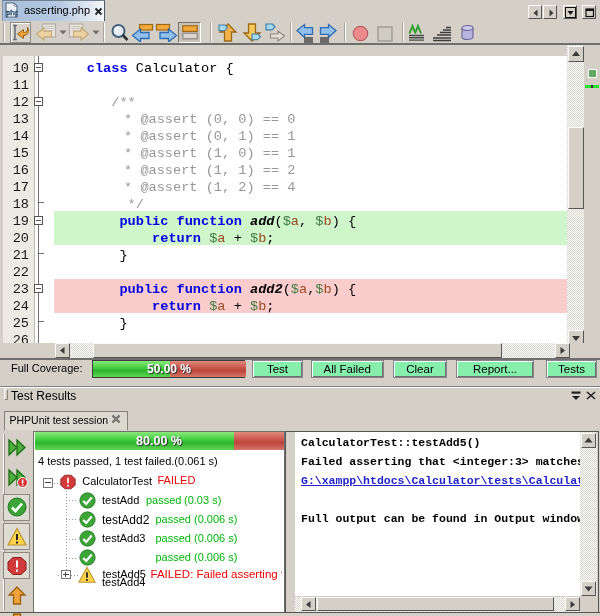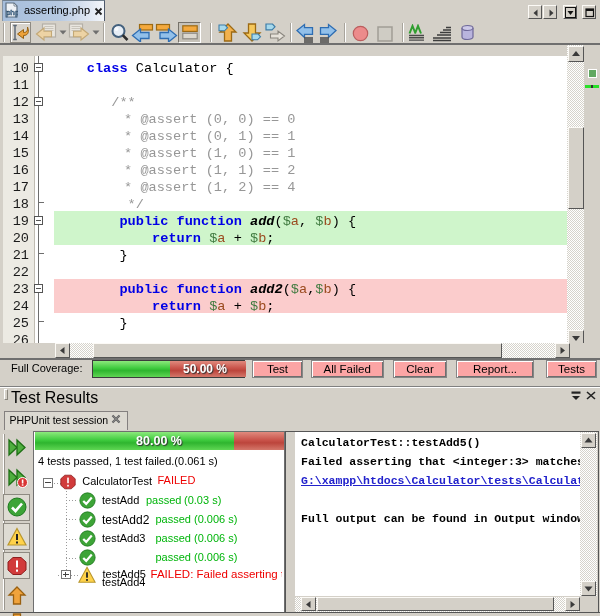--- a/index.html
+++ b/index.html
@@ -15,21 +15,21 @@
     background-size:2px 2px;
     background-position:0 0, 1px 1px;
   }
   .sbbtn { position:absolute; background:#d4d0c8;
     border-top:1px solid #fcfaf6; border-left:1px solid #fcfaf6;
     border-right:1.5px solid #555; border-bottom:1.5px solid #555; }
   .sbbtn svg { position:absolute; left:0; top:0; }
   .thumb { position:absolute; background:#d4d0c8;
     border-top:1px solid #fcfaf6; border-left:1px solid #fcfaf6;
     border-right:1.5px solid #555; border-bottom:1.5px solid #555; }
-  .btn97 { position:absolute; background:#fca5a5; text-align:center;
+  .btn97 { position:absolute; background:#86efac; text-align:center;
     border:1px solid #868686;
     box-shadow: inset 1px 1px 0 #ffffff, inset -1px -1px 0 #6e6e6e;
     font-size:11.5px; color:#000; }
   .sep { position:absolute; width:2px; border-left:1px solid #a8a49c; border-right:1px solid #fff; }
   .kw { color:#0000e6; font-weight:bold; }
   .fn { font-weight:bold;font-style:italic; }
   .cm { color:#979797; }
   .dollar { color:#3f7a3f; }
   .var { color:#9a4a1e; }
 </style>
@@ -239,33 +239,33 @@
     </svg>
   </div>
 
 <div class="abs" style="left:0; top:358px; width:600px; height:1.5px; background:#6f6f6f;"></div>
 
 <div class="abs" style="left:0; top:359.5px; width:600px; height:25.5px; background:#d4d0c8;"></div>
 <div class="abs" style="left:11px; top:362px; font-size:11px; color:#000;">Full Coverage:</div>
 <div class="abs" style="left:91.5px; top:359.5px; width:153.5px; height:18px; border:1px solid #3c3c3c;">
   <div class="abs" style="left:0; top:0; width:77px; height:16px; background:linear-gradient(180deg,#8ce97c 0%, #3ecb3e 45%, #2fb52f 60%, #5fd653 100%);"></div>
   <div class="abs" style="left:77px; top:0; width:76px; height:16px; background:linear-gradient(180deg,#e08a7e 0%, #c9534a 45%, #bc453c 60%, #d4776a 100%);"></div>
-  <div class="abs" style="left:0; top:1px; width:153px; text-align:center; font-size:12px; font-weight:bold; color:#fff; text-shadow:1px 1px 1px #333;margin-left:36px;">50.00 %</div>
+  <div class="abs" style="left:0; top:1px; width:153px; text-align:center; font-size:12px; font-weight:bold; color:#fff; text-shadow:1px 1px 1px #333;">50.00 %</div>
 </div>
 <div class="btn97" style="left:252px; top:359.5px; width:51px; height:18.5px; line-height:16px;">Test</div>
 <div class="btn97" style="left:310.5px; top:359.5px; width:73.5px; height:18.5px; line-height:16px;">All Failed</div>
 <div class="btn97" style="left:393px; top:359.5px; width:54px; height:18.5px; line-height:16px;">Clear</div>
 <div class="btn97" style="left:456px; top:359.5px; width:78px; height:18.5px; line-height:16px;">Report...</div>
 <div class="btn97" style="left:546px; top:359.5px; width:51px; height:18.5px; line-height:16px;">Tests</div>
 
 <div class="abs" style="left:0; top:385.5px; width:600px; height:1px; background:#808080;"></div>
 <div class="abs" style="left:0; top:386.5px; width:600px; height:1px; background:#ffffff;"></div>
 <div class="abs" style="left:0; top:387.5px; width:600px; height:16.5px; background:#d4d0c8;"></div>
 <div class="abs" style="left:4px; top:388.5px; width:4px; height:11.5px; background:#d4d0c8; border-top:1px solid #fff; border-left:1px solid #fff; border-right:1px solid #8a867e; border-bottom:1px solid #8a867e;"></div>
-<div class="abs" style="left:11px; top:389px; font-size:16px; color:#000;">Test Results</div>
+<div class="abs" style="left:11px; top:389px; font-size:12px; color:#000;">Test Results</div>
 <svg class="abs" style="left:571px; top:391px;" width="10" height="9">
     <rect x="0.5" y="0.5" width="9" height="2.2" fill="#222"></rect>
     <path d="M1 5 L9 5 L5 9 z" fill="#222"></path>
   </svg>
 <svg class="abs" style="left:586px; top:391px;" width="10" height="9">
     <path d="M1 1 L9 8 M9 1 L1 8" stroke="#222" stroke-width="1.6"></path>
   </svg>
 
 <div class="abs" style="left:0; top:404px; width:600px; height:26px; background:#d4d0c8;"></div>
 <div class="abs" style="left:3.5px; top:410.5px; width:124px; height:19.5px; background:#dcd9d1; border:1px solid #84807f; border-bottom:none;"></div>

